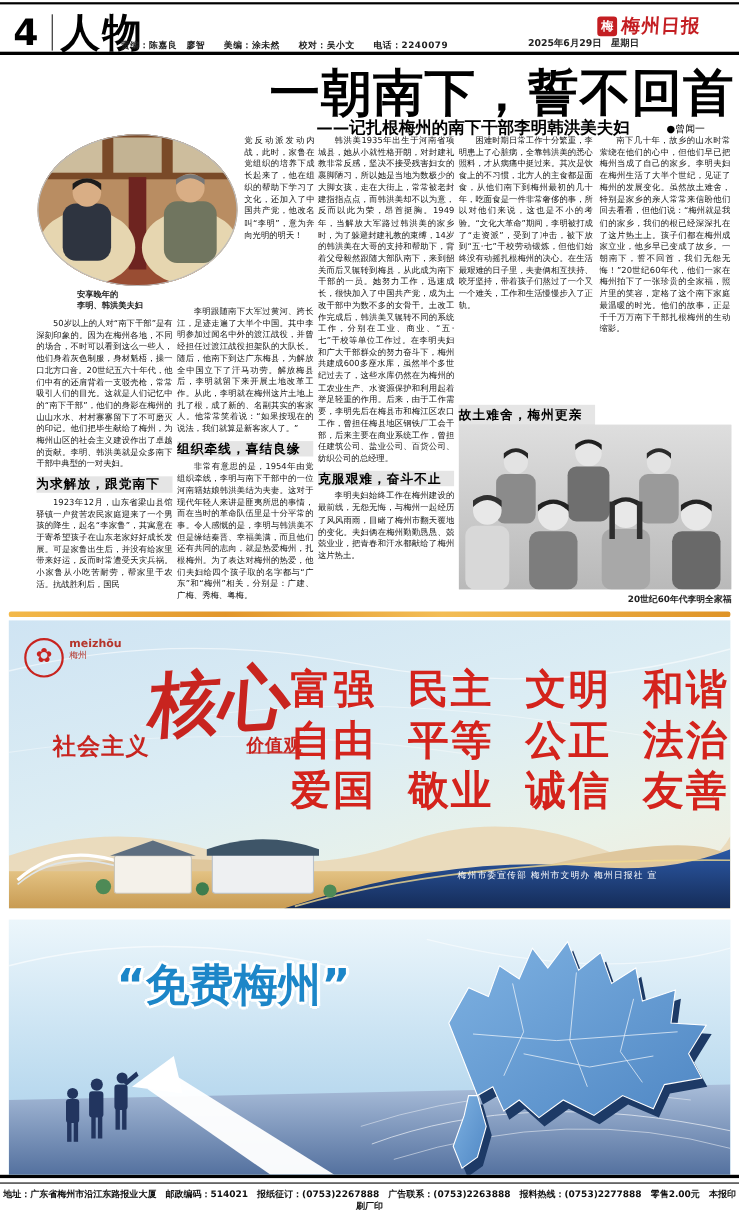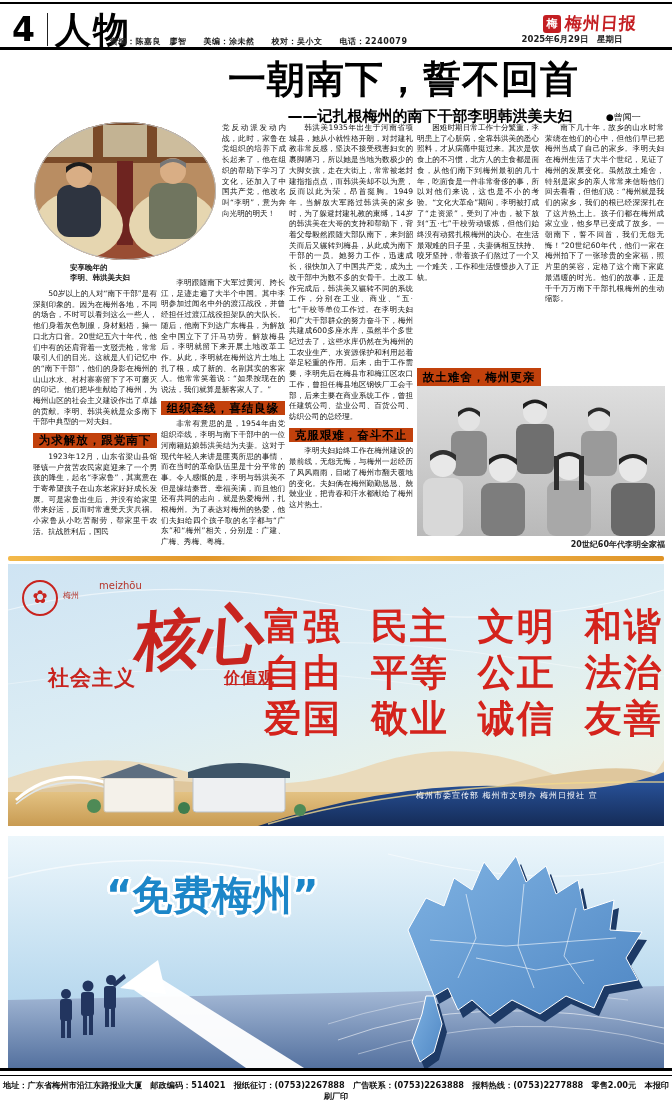--- a/index.html
+++ b/index.html
@@ -10,49 +10,49 @@
   
   .topline{left:0;top:2px;width:672px;height:0;border-top:2px solid #000;}
   .pagenum{left:12px;top:10px;font-size:33px;font-weight:600;color:#000;}
   .pagenum-divider{left:47px;top:13px;width:0;height:33px;border-left:1.5px solid #222;}
   .section-title{left:55px;top:6px;font-size:36px;font-weight:900;letter-spacing:2px;color:#000;}
   .credits{left:110px;top:36px;font-size:8px;font-weight:600;color:#222;letter-spacing:.5px;}
   .masthead{left:543px;top:12px;display:flex;align-items:center;gap:4px;}
   .masthead-box{width:18px;height:18px;background:#c41e22;border-radius:3px;color:#fff;font-size:11px;
                 display:flex;align-items:center;justify-content:center;font-weight:700;}
   .masthead-name{color:#c41e22;font-size:17px;font-weight:900;letter-spacing:1px;transform:skewX(-4deg);}
-  .edition-date{left:480px;top:34px;width:184px;text-align:center;font-size:8.5px;font-weight:600;color:#222;}
+  .edition-date{left:480px;top:34px;width:184px;text-align:left;font-size:8.5px;font-weight:600;color:#222;}
   .thickline{left:0;top:47px;width:672px;height:0;border-top:3px solid #000;}
 
   
-  .headline{left:228px;top:54px;width:440px;text-align:left;font-size:38px;font-weight:900;
+  .headline{left:228px;top:54px;width:440px;text-align:right;font-size:46px;font-weight:900;
             letter-spacing:1px;color:#000;white-space:nowrap;}
   .subhead{left:240px;top:107px;width:380px;text-align:center;font-size:15px;font-weight:800;color:#000;}
   .byline{left:606px;top:111px;font-size:9px;color:#000;}
 
   
   .bodycol{font-size:7.6px;line-height:10.7px;text-align:justify;color:#141414;overflow:hidden;}
   .bodycol p{margin:0;text-indent:2em;}
   .bodycol p.noind{text-indent:0;}
-  .xhead{font-size:11.5px;font-weight:900;text-align:center;letter-spacing:1px;color:#000;
-         background:#c2410c;margin:5px 0 4px 0;padding:2px 0;}
+  .xhead{font-size:11.5px;font-weight:900;letter-spacing:1px;color:#000;
+         background:#e5e5e5;margin:5px 0 4px 0;padding:2px 0;}
   .photo-cap{font-size:7.5px;line-height:10px;font-weight:700;color:#222;}
   .cap-right{text-align:right;font-size:8px;font-weight:700;color:#222;}
 
   
   .goldbar{left:8px;top:556px;width:656px;height:5px;border-radius:2px;
            background:linear-gradient(90deg,#f3b94a,#e2962a 30%,#f3bd55 60%,#df9326);}
 
   
   .ad1{left:8px;top:564px;width:656px;height:262px;overflow:hidden;
        background:linear-gradient(165deg,#cfe4f3 0%,#dcedf4 45%,#e9f2e9 75%,#f3ecdc 100%);}
   .mz-logo{left:14px;top:16px;display:flex;gap:5px;align-items:flex-start;}
   .mz-flower{width:32px;height:32px;border:2px solid #c8241f;border-radius:50%;color:#c8241f;
              font-size:18px;line-height:29px;text-align:center;font-weight:700;}
-  .mz-latin{font-size:10px;font-weight:400;color:#b5342a;line-height:11px;margin-left:36px;}
+  .mz-latin{font-size:10px;font-weight:700;color:#b5342a;line-height:11px;}
   .mz-cn{font-size:8px;color:#b5342a;line-height:10px;}
   .core-prefix{left:40px;top:100px;font-size:21px;font-weight:900;color:#c8241f;letter-spacing:1px;}
   .core-big{left:128px;top:30px;font-size:64px;font-weight:900;color:#c8241f;transform:skewX(-8deg) rotate(-4deg);}
   .core-suffix{left:216px;top:104px;font-size:16px;font-weight:900;color:#c8241f;letter-spacing:1px;text-decoration:underline;}
   .value-row{right:10px;width:390px;text-align:right;font-size:37px;font-weight:900;color:#d4231c;
              letter-spacing:2px;word-spacing:14px;white-space:nowrap;}
   .vr1{top:38px;} .vr2{top:84px;} .vr3{top:130px;}
   .ad1-credit{left:408px;top:226px;font-size:8px;color:#ffffff;letter-spacing:1px;z-index:3;}
 
   

